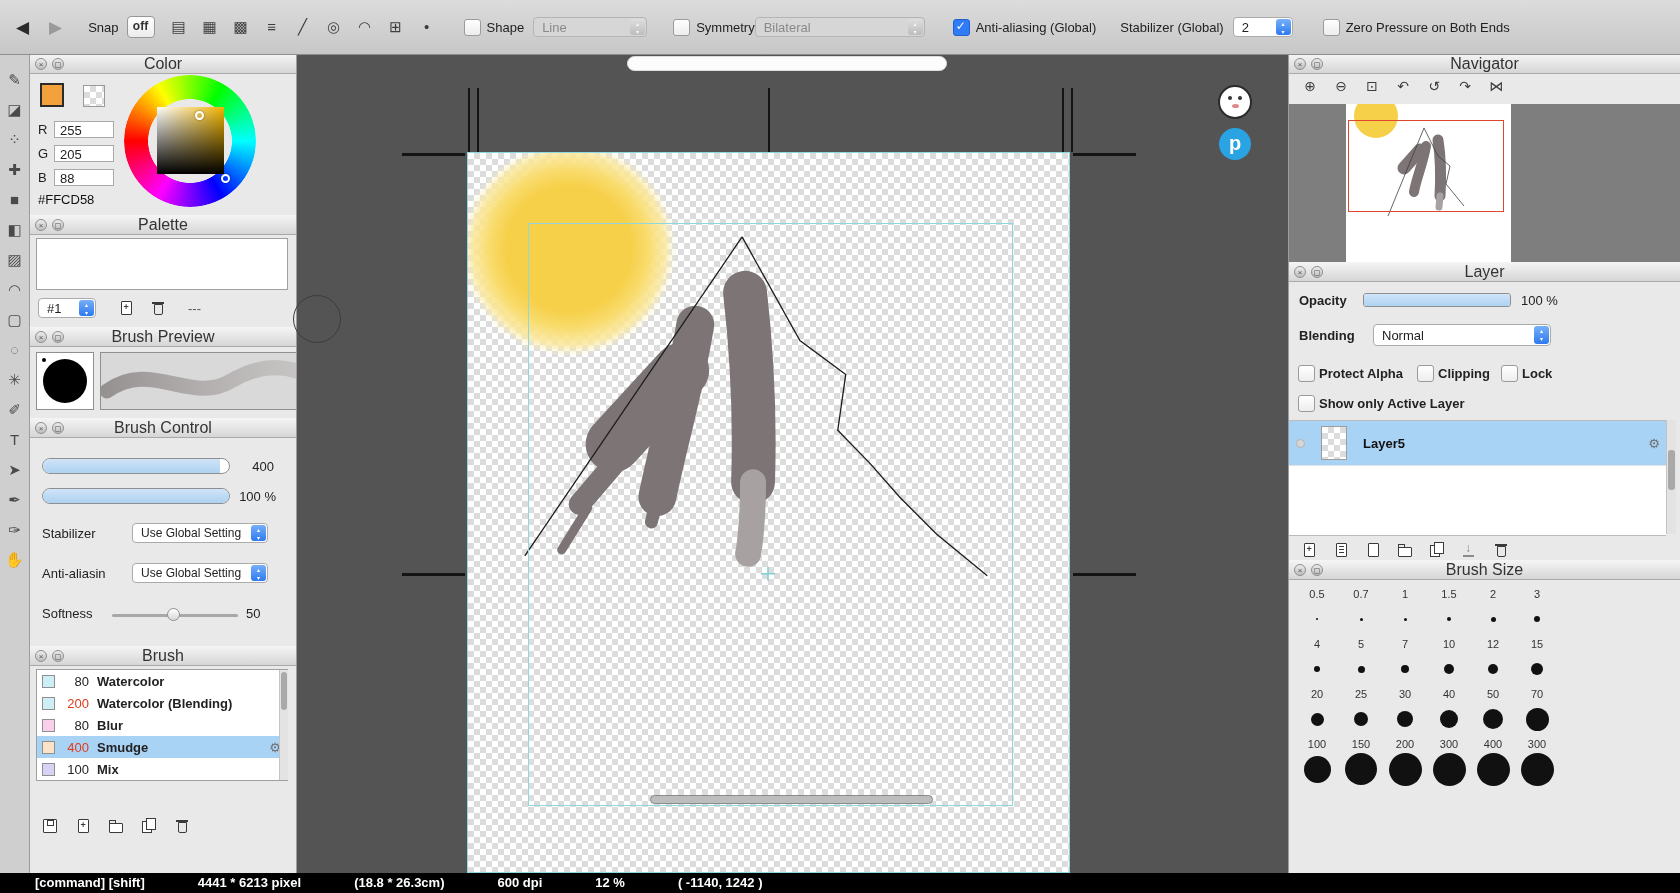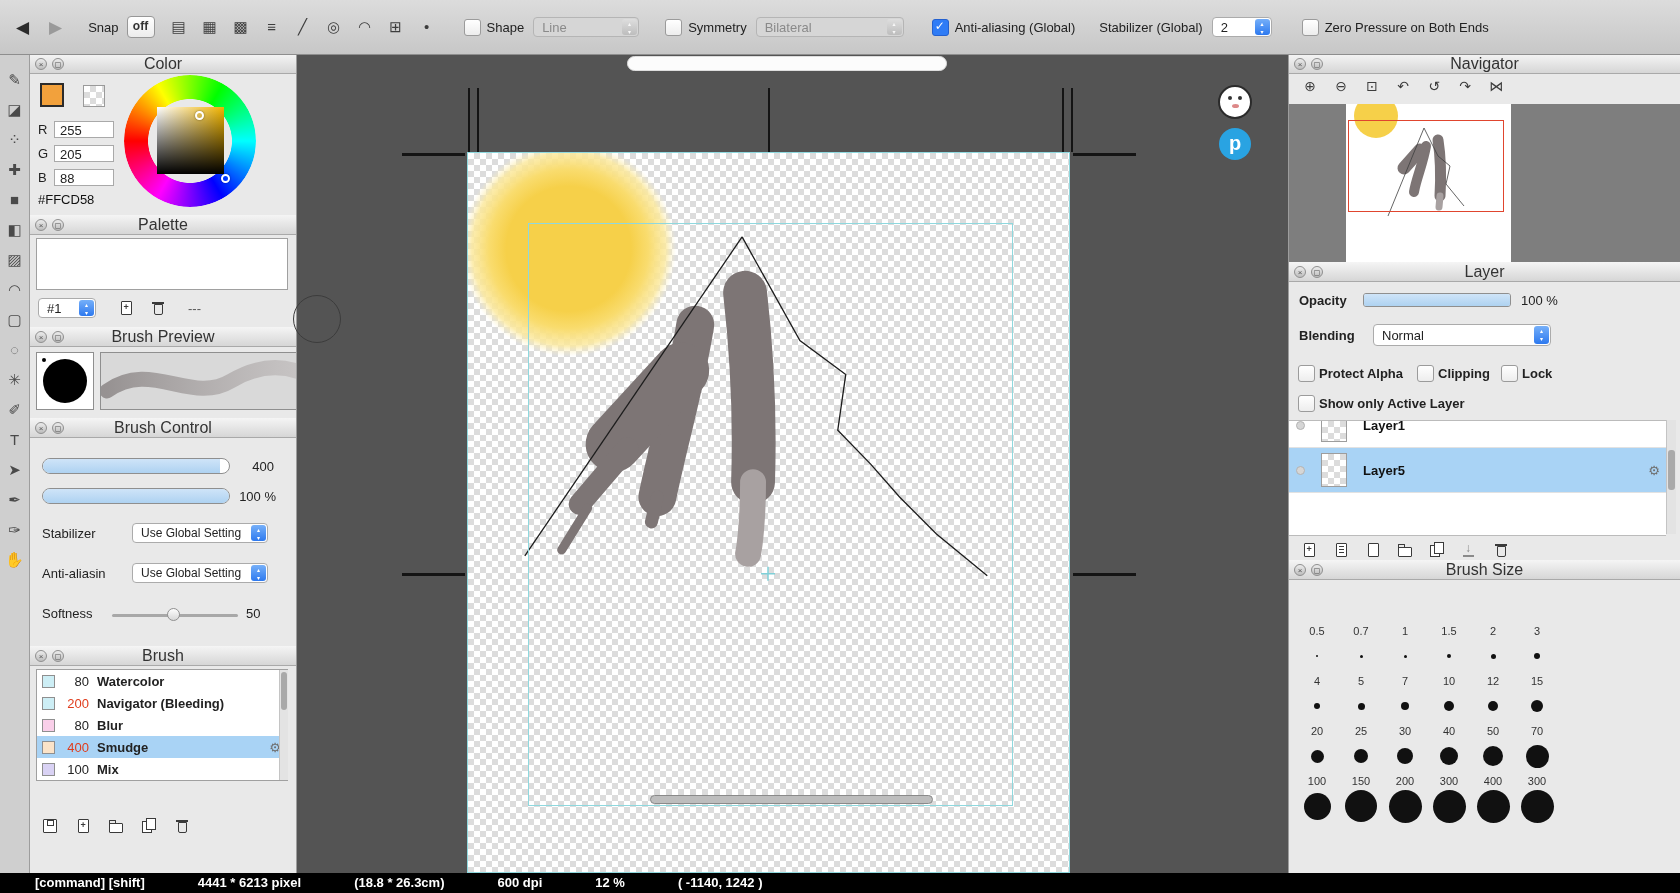--- a/index.html
+++ b/index.html
@@ -133,27 +133,27 @@
       <span class="snap-ic">▩</span>
       <span class="snap-ic">≡</span>
       <span class="snap-ic">╱</span>
       <span class="snap-ic">◎</span>
       <span class="snap-ic">◠</span>
       <span class="snap-ic">⊞</span>
       <span class="snap-ic">•</span>
     </span>
   <span class="cb" style="margin-left:24px"></span>
   <span class="cb-label">Shape</span>
-  <span class="dd dis" style="margin-left:9px;width:106px">
+  <span class="dd dis" style="margin-left:9px;width:114px">
     <span class="ddv">Line</span>
     <span class="st">▴<br>▾</span>
   </span>
   <span class="cb" style="margin-left:26px"></span>
   <span class="cb-label">Symmetry</span>
-  <span class="dd dis" style="margin-left:9px;width:148px">
+  <span class="dd dis" style="margin-left:0;width:170px">
     <span class="ddv">Bilateral</span>
     <span class="st">▴<br>▾</span>
   </span>
   <span class="cb on" style="margin-left:28px"></span>
   <span class="cb-label">Anti-aliasing (Global)</span>
   <span class="tb-label" style="margin-left:24px">Stabilizer (Global)</span>
   <span class="dd" style="margin-left:9px;width:60px">
     <span class="ddv">2</span>
     <span class="st">▴<br>▾</span>
   </span>
@@ -292,21 +292,21 @@
     </div>
     <div class="listbox" id="brush-list" style="left:6px;top:23px;width:252px;height:112px;">
         <div class="brush-row">
           <span class="sw" style="background: rgb(205, 238, 245);"></span>
           <span class="bsize">80</span>
           <span class="bname">Watercolor</span>
         </div>
         <div class="brush-row">
           <span class="sw" style="background: rgb(205, 238, 245);"></span>
           <span class="bsize red">200</span>
-          <span class="bname">Navigator (Bleeding)</span>
+          <span class="bname">Watercolor (Blending)</span>
         </div>
         <div class="brush-row">
           <span class="sw" style="background: rgb(249, 207, 233);"></span>
           <span class="bsize">80</span>
           <span class="bname">Blur</span>
         </div>
         <div class="brush-row sel">
           <span class="sw" style="background: rgb(251, 227, 200);"></span>
           <span class="bsize red">400</span>
           <span class="bname">Smudge</span>
@@ -447,27 +447,20 @@
     </span>
     <span class="cb" style="position:absolute;left:9px;top:103px"></span>
     <span style="position:absolute;left:30px;top:104px;font-weight:bold">Protect Alpha</span>
     <span class="cb" style="position:absolute;left:128px;top:103px"></span>
     <span style="position:absolute;left:149px;top:104px;font-weight:bold">Clipping</span>
     <span class="cb" style="position:absolute;left:212px;top:103px"></span>
     <span style="position:absolute;left:233px;top:104px;font-weight:bold">Lock</span>
     <span class="cb" style="position:absolute;left:9px;top:133px"></span>
     <span style="position:absolute;left:30px;top:134px;font-weight:bold">Show only Active Layer</span>
     <div id="layer-list" style="position:absolute;left:0;top:158px;right:14px;height:114px;background:#fff;border-top:1px solid #bbb;border-bottom:1px solid #bbb;overflow:hidden;">
-        <div class="lrow cut">
-          <div class="inner">
-            <span class="ldot"></span>
-            <span class="lthumb checker"></span>
-            <span class="lname">Layer1</span>
-          </div>
-        </div>
         <div class="lrow sel">
           <div class="inner">
             <span class="ldot"></span>
             <span class="lthumb checker"></span>
             <span class="lname">Layer5</span>
           </div>
           <span class="gear">⚙</span>
         </div>
       </div>
     <div class="vscroll" style="right:4px;top:158px;height:114px;width:9px;">
@@ -483,21 +476,21 @@
         <span class="mi mi-trash"></span>
       </div>
   </div>
 
   <div class="section" style="top:506px;height:313px">
     <div class="phead">
       <span class="pbtn">×</span>
       <span class="pbtn">◻</span>
       <span class="ptitle">Brush Size</span>
     </div>
-    <div id="size-grid" style="position:absolute;left:0;top:28px;right:0;margin-top:37px;">
+    <div id="size-grid" style="position:absolute;left:0;top:28px;right:0;">
         <div class="size-labels">
           <span>0.5</span>
           <span>0.7</span>
           <span>1</span>
           <span>1.5</span>
           <span>2</span>
           <span>3</span>
         </div>
         <div class="size-dots">
           <span class="cell">

